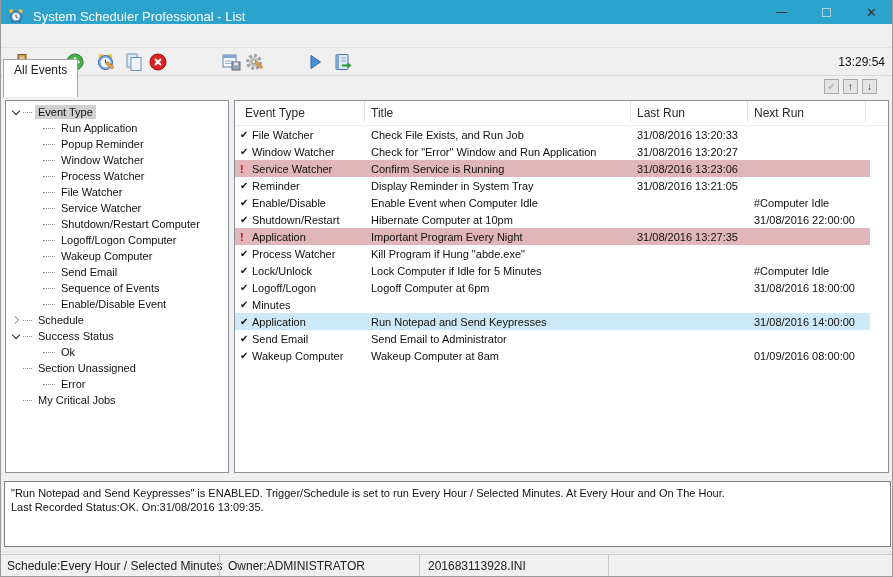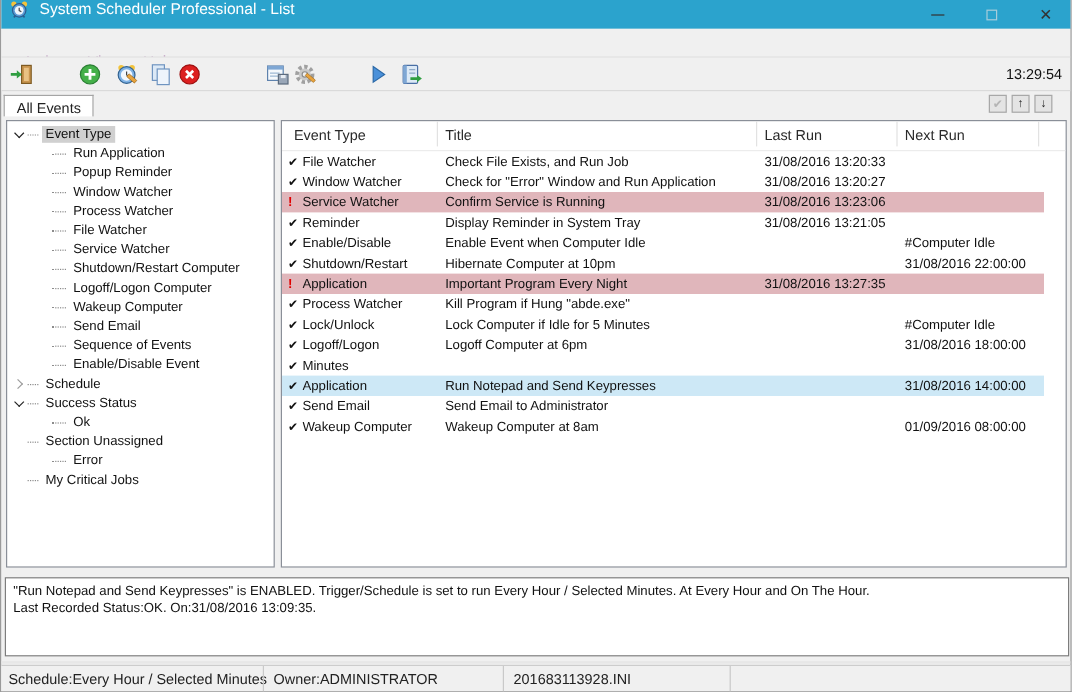--- a/index.html
+++ b/index.html
@@ -2,21 +2,21 @@
 <html style="--titlebar: #2ba3cd; --error-row: #e0b6bb; --selected-row: #cde8f6; --alert: #e00000;"><head>
 <meta charset="utf-8">
 <style>
   * { box-sizing: border-box; margin: 0; padding: 0; }
   html,body { width:893px; height:577px; overflow:hidden; }
   body { font-family:"Liberation Sans", sans-serif; background:#f0f0f0; position:relative;
          border-left:1px solid #9a9a9a; border-right:1px solid #9a9a9a; border-bottom:1px solid #9a9a9a; }
 
   
   .titlebar { position:absolute; left:0; top:0; width:893px; height:24px; background:var(--titlebar,#2ba3cd);
-              display:flex; align-items:flex-start; }
+              display:flex; align-items:flex-end; }
   .titlebar .app-icon { margin-left:7px; width:16px; height:16px; flex:0 0 auto; }
   .titlebar .title { color:#fff; font-size:13px; margin-left:9px; white-space:nowrap; }
   .win-btns { margin-left:auto; display:flex; height:24px; }
   .win-btn { width:45px; height:24px; display:flex; align-items:center; justify-content:center; cursor:default; }
   .glyph-min { width:11px; height:0; border-top:1px solid #333; }
   .glyph-max { width:9px; height:9px; border:1px solid #a8cddb; }
   .glyph-close { font-size:13px; color:#333; line-height:1; }
 
   
   .menubar { position:absolute; left:0; top:24px; width:100%; height:23px; display:flex; align-items:center;
@@ -25,21 +25,21 @@
 
   
   .toolbar { position:absolute; left:0; top:47px; width:100%; height:29px; background:#f0f0f0;
              border-top:1px solid #e2e2e2; border-bottom:1px solid #dadada; }
   .tool-ico { position:absolute; top:4px; width:20px; height:20px; }
   .tool-time { position:absolute; right:7px; top:7px; font-size:12px; color:#111; }
 
   
   .tabstrip { position:absolute; left:0; top:76px; width:100%; height:21px; }
   .tab { position:absolute; left:2px; bottom:0; background:#fff; border:1px solid #a5a5a5; border-bottom:none;
-         font-size:12px; color:#222; padding:3px 10px 0 10px; }
+         font-size:12px; color:#222; padding:3px 10px 20px 10px; }
   .tab-ctl { position:absolute; top:3px; width:15px; height:15px; background:#e4e4e4; border:1px solid #a8a8a8;
              display:flex; align-items:center; justify-content:center; font-size:10px; color:#222; }
   .tab-ctl.dim { color:#b4b4b4; }
 
   
   .main { position:absolute; left:0; top:97px; width:893px; height:381px; }
   .tree-panel { position:absolute; left:4px; top:3px; width:224px; height:373px; background:#fff;
                 border:1px solid #8a8f98; overflow:hidden; padding-top:3px; }
   .tree-item { height:16px; display:flex; align-items:center; font-size:11px; color:#111; white-space:nowrap; }
   .tree-item .chev { width:8px; height:8px; margin-left:6px; flex:0 0 auto; position:relative; }

